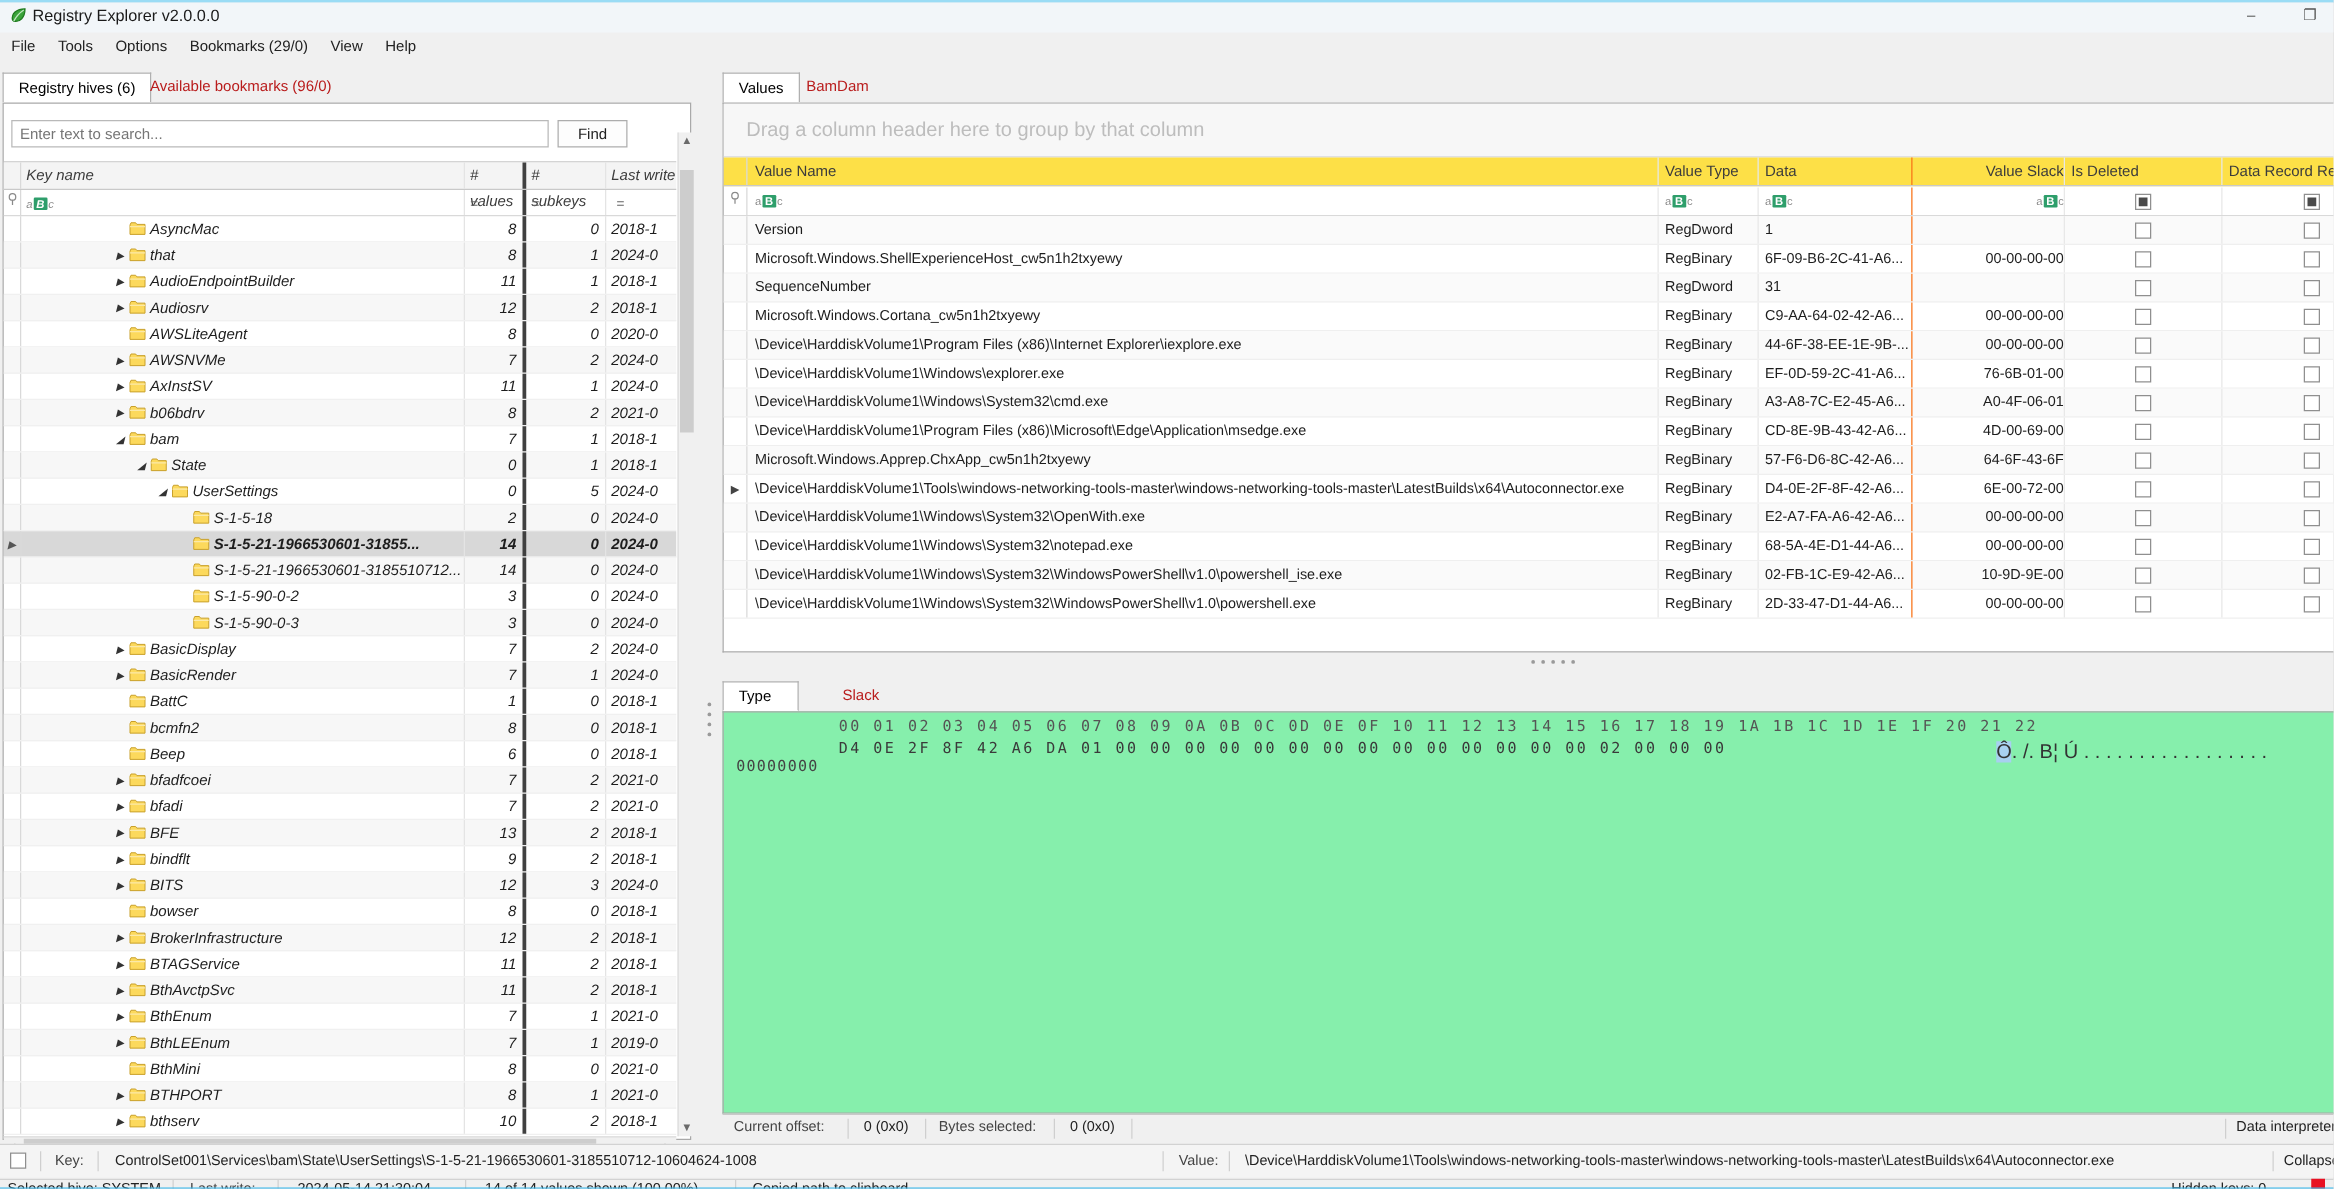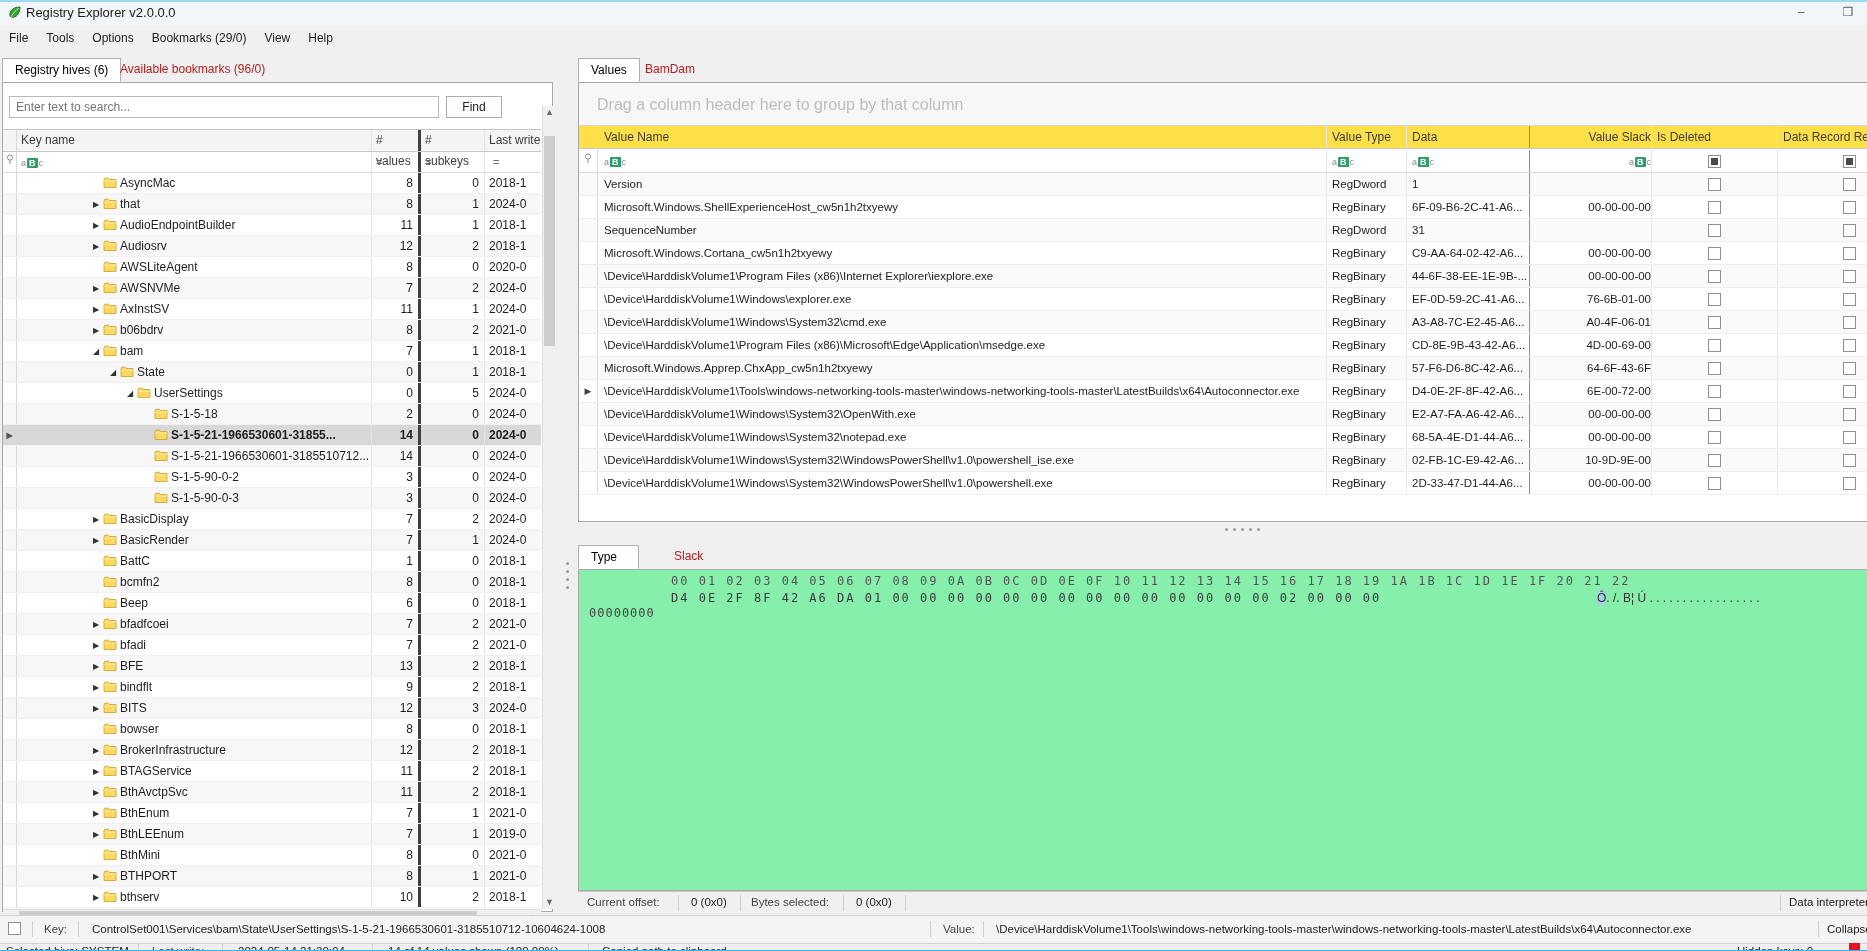--- a/index.html
+++ b/index.html
@@ -19,21 +19,21 @@
   .tab{position:absolute;height:24px;line-height:23px;font-size:12px;padding:0 12px;color:#b91c1c;}
   .tab.active{background:#fff;border:1px solid #b0b0b0;border-bottom:1px solid #fff;color:#000;}
   
   #ltabs{left:2px;top:56px;width:560px;height:24px;}
   #leftbox{left:2px;top:80px;width:551px;height:830px;background:#fff;border:1px solid #a9a9a9;}
   #searchinput{position:absolute;left:6px;top:13px;width:430px;height:22px;border:1px solid #b9b9b9;
     font-size:12px;padding:0 6px;color:#9a9a9a;background:#fff;}
   #findbtn{position:absolute;left:443px;top:13px;width:56px;height:22px;background:#fdfdfd;
     border:1px solid #adadad;font-size:12px;text-align:center;line-height:20px;color:#222;}
   #treegrid{position:absolute;left:0px;top:46px;width:538px;height:848px;border-top:1px solid #c6c6c6;}
-  .trow,#theader,#tfilter{display:flex;width:538px;height:21px;line-height:21px;font-size:12px;color:#1d1d1d;}
+  .trow,#theader,#tfilter{display:flex;width:538px;height:21px;line-height:21px;font-size:12px;color:#1d1d1d;font-style:italic;}
   #theader{background:#f4f4f4;border-bottom:1px solid #c9c9c9;height:22px;color:#3c3c3c;}
   #tfilter{border-bottom:1px solid #d9d9d9;height:21px;}
   .tc-ind{width:14px;border-right:1px solid #d9d9d9;flex:none;text-align:center;font-size:8px;color:#555;}
   .tc-name{flex:1;overflow:hidden;white-space:nowrap;padding-left:4px;position:relative;}
   .tc-num{width:47px;flex:none;text-align:right;padding-right:5px;border-left:1px solid #e4e4e4;}
   .tc-num2{width:66px;flex:none;text-align:right;padding-right:5px;border-left:3px solid #404040;}
   .tc-last{width:57px;flex:none;padding-left:4px;border-left:1px solid #e4e4e4;overflow:hidden;white-space:nowrap;}
   .trow{border-bottom:1px solid #f0f0f0;}
   .trow.alt{background:#f7f7f7;}
   .trow.sel{background:#d8d8d8;font-weight:bold;}
@@ -76,21 +76,21 @@
   .abc{font-size:9px;color:#8a8a8a;letter-spacing:0;}
   .abc b{background:#2e9e6b;color:#fff;font-weight:bold;padding:0px 2px;margin:0 1px;border-radius:1px;font-size:9px;}
   
   #viewertabs{left:578px;top:543px;height:24px;}
   #hexbox{left:578px;top:567px;width:1289px;height:322px;background:#86efac;border:1px solid #a9a9a9;border-right:none;}
   .mono{font-family:"DejaVu Sans Mono",monospace;font-size:12px;letter-spacing:2px;color:#3a3a3a;}
   #hexheadrow{position:absolute;left:92px;top:4px;white-space:nowrap;color:#555;}
   #hexline{position:absolute;left:10px;top:21px;white-space:nowrap;}
   #hexoffset{position:absolute;left:0px;top:0px;letter-spacing:1px;color:#444;margin-top:15px;}
   #hexbytes{position:absolute;left:82px;top:0px;}
-  #hexascii{position:absolute;left:1008px;top:0px;letter-spacing:0px;font-size:12px;color:#333;white-space:pre;}
+  #hexascii{position:absolute;left:1008px;top:0px;letter-spacing:0px;font-size:16px;color:#333;white-space:pre;}
   #hexascii .hl{background:#a8d0f0;}
   #hexstatus{left:578px;top:889px;width:1289px;height:22px;background:#f0f0f0;border-top:1px solid #c9c9c9;
     font-size:11.5px;color:#222;}
   .seg{position:absolute;top:4px;white-space:nowrap;}
   .vdiv{position:absolute;top:3px;width:1px;height:16px;background:#cfcfcf;}
   
   #keybar{left:0;top:913px;width:1867px;height:27px;background:#f4f4f4;border-top:1px solid #d2d2d2;
     font-size:11.5px;color:#222;}
   #statusbar{left:0;top:941px;width:1867px;height:10px;background:#f0f0f0;border-top:1px solid #d2d2d2;
     font-size:11.5px;color:#222;overflow:visible;}

